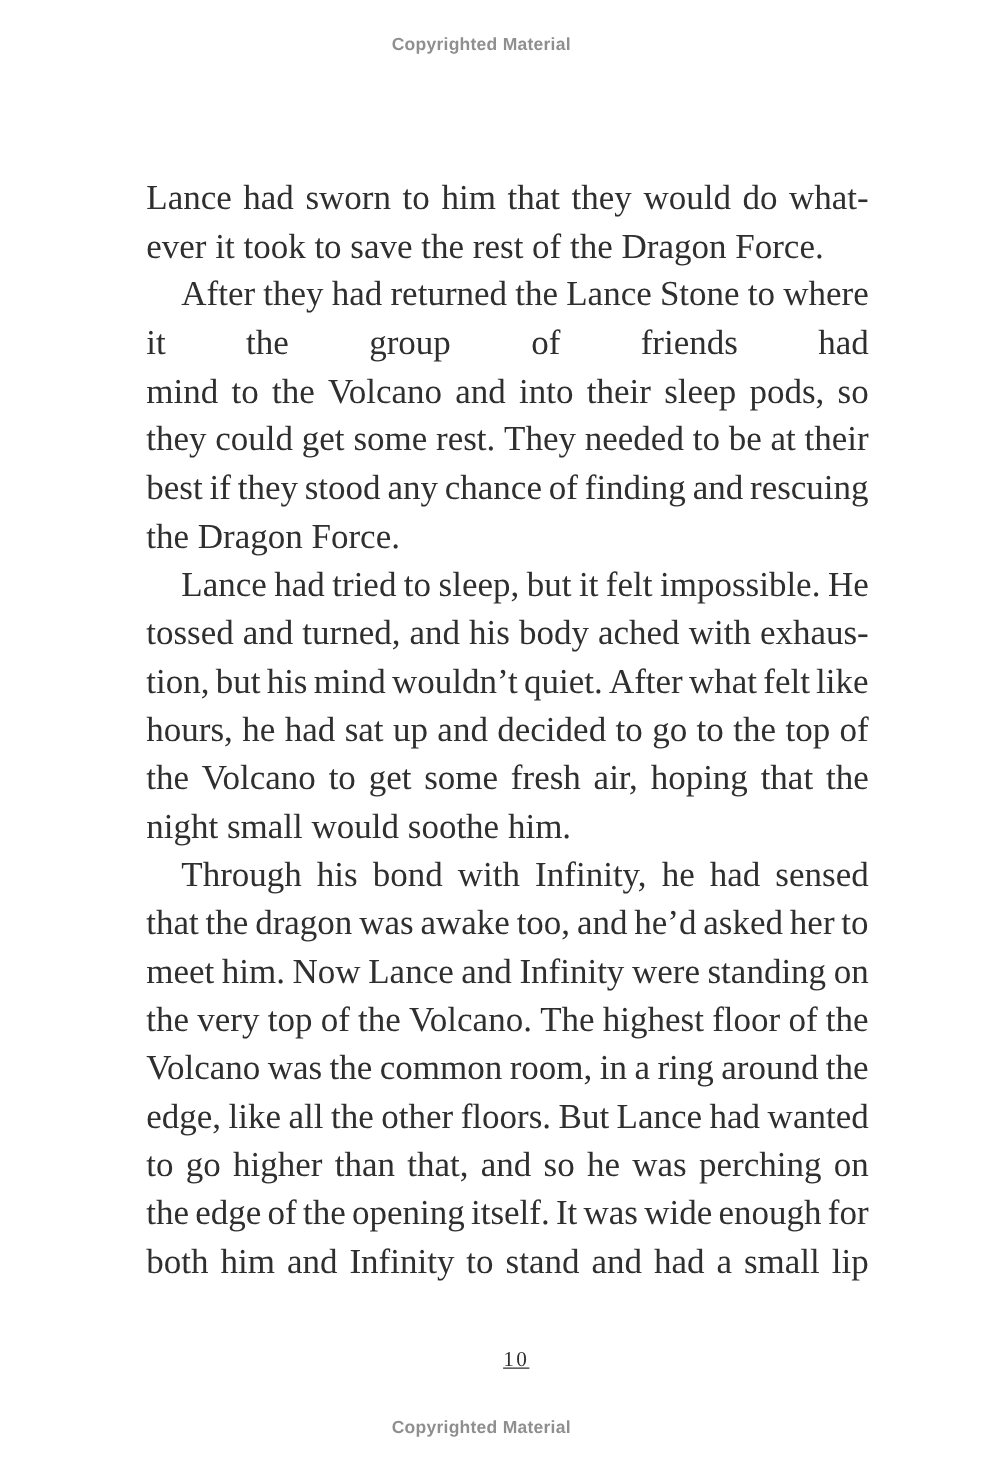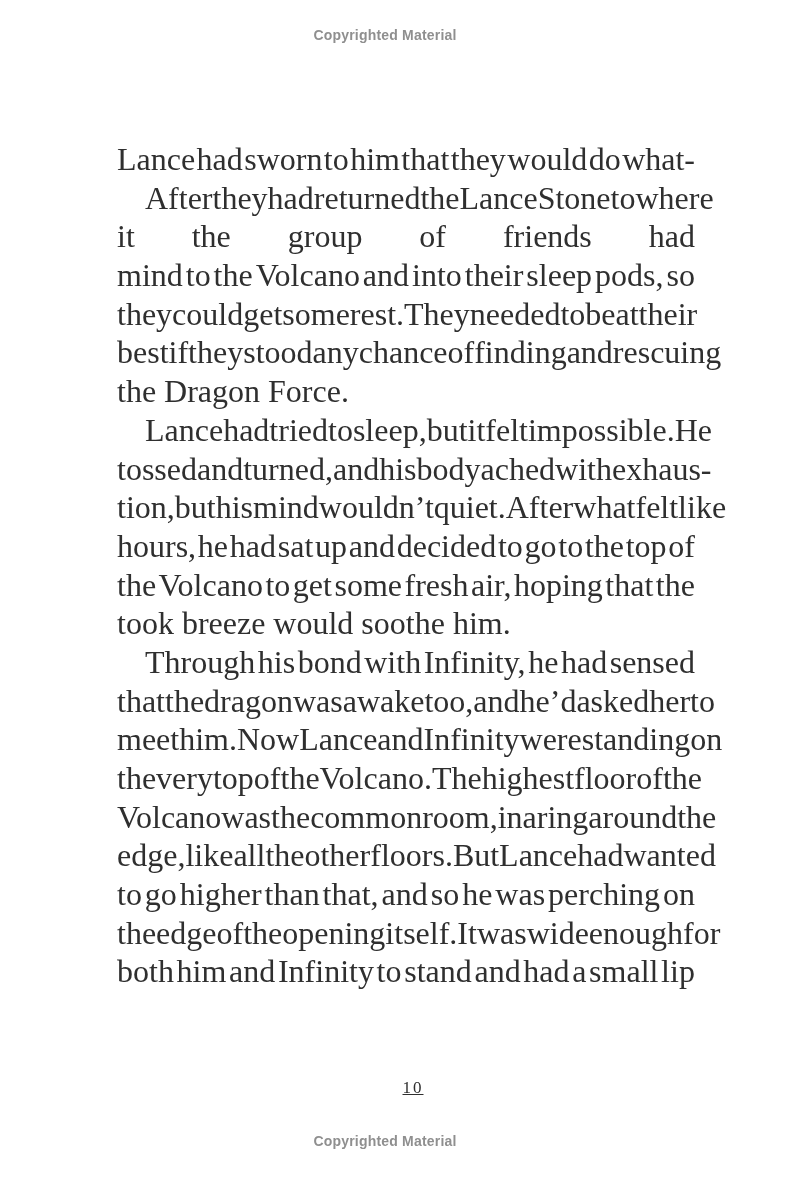--- a/index.html
+++ b/index.html
@@ -27,21 +27,21 @@
     color: var(--notice-color, #8f8f8f);
   }
   #top-notice { top: 27px; }
   #bottom-notice { top: 1133px; }
   #body-text {
     position: absolute;
     left: 117px;
     top: 140px;
     width: 578px;
     color: var(--text-color, #2f2f2f);
-    font-size: 32px;
+    font-size: 28px;
   }
   .line {
     display: flex;
     justify-content: space-between;
     height: 38.7px;
     line-height: 38.7px;
     white-space: nowrap;
   }
   .line.last {
     display: block;
@@ -74,20 +74,21 @@
         <span>had</span>
         <span>sworn</span>
         <span>to</span>
         <span>him</span>
         <span>that</span>
         <span>they</span>
         <span>would</span>
         <span>do</span>
         <span>what-</span>
       </div>
+      <div class="line last">ever it took to save the rest of the Dragon Force.</div>
       <div class="line indent">
         <span>After</span>
         <span>they</span>
         <span>had</span>
         <span>returned</span>
         <span>the</span>
         <span>Lance</span>
         <span>Stone</span>
         <span>to</span>
         <span>where</span>
@@ -193,21 +194,21 @@
         <span>Volcano</span>
         <span>to</span>
         <span>get</span>
         <span>some</span>
         <span>fresh</span>
         <span>air,</span>
         <span>hoping</span>
         <span>that</span>
         <span>the</span>
       </div>
-      <div class="line last">took breeze would soothe him.</div>
+      <div class="line last">night small would soothe him.</div>
       <div class="line indent">
         <span>Through</span>
         <span>his</span>
         <span>bond</span>
         <span>with</span>
         <span>Infinity,</span>
         <span>he</span>
         <span>had</span>
         <span>sensed</span>
       </div>

